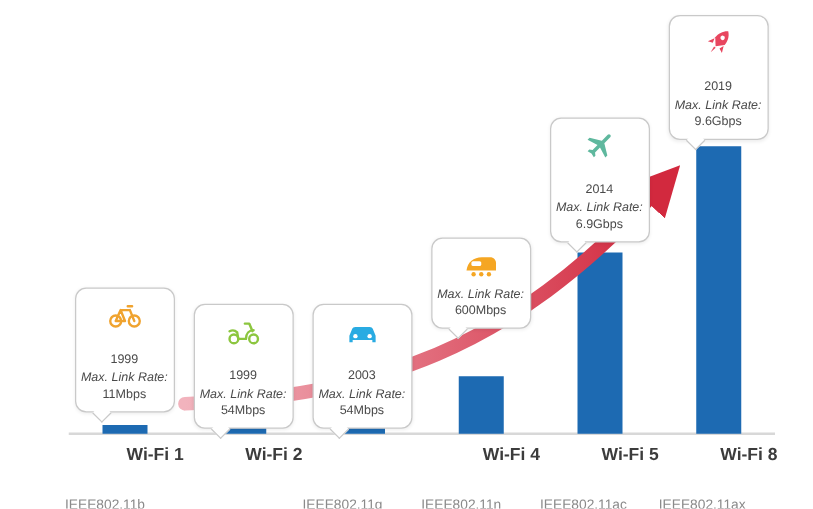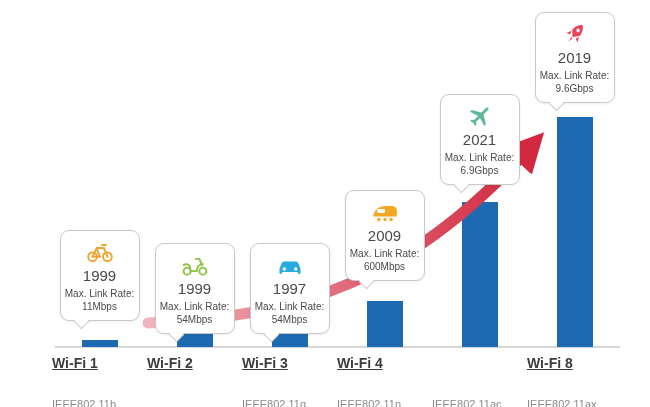--- a/index.html
+++ b/index.html
@@ -10,36 +10,36 @@
   .arrow-svg { position:absolute; left:0; top:0; z-index:2; pointer-events:none; }
 
   .axis { position:absolute; left:55px; top:346px; width:565px; height:2px; }
 
   .columns { position:absolute; left:52px; top:0; width:570px; height:100%; display:flex; }
   .col { position:relative; width:95px; height:100%; }
 
   .bar { position:absolute; bottom:60px; left:50%; transform:translateX(-50%);
          width:36px; z-index:1; }
 
-  .xlabel { position:absolute; top:355px; width:100%; text-align:left;
-            font-size:14px; font-weight:bold; color:#3c3c3c;text-decoration:underline; }
+  .xlabel { position:absolute; top:355px; width:100%; text-align:right;
+            font-size:14px; font-weight:bold; color:#3c3c3c; }
   .sublabel { position:absolute; top:398px; width:100%; text-align:left;
               font-size:11px; color:#8a8a8a; }
 
   .bubble { position:absolute; left:50%; transform:translateX(-50%); width:80px;
             background:#fff; border:1px solid #c9c9c9; border-radius:9px;
             z-index:4; text-align:center; padding:7px 2px 8px;
             box-shadow:0 1px 3px rgba(0,0,0,.07); }
   .tail { position:absolute; left:15px; bottom:-6.5px; width:11px; height:11px;
           background:#fff; border-right:1px solid #c9c9c9; border-bottom:1px solid #c9c9c9;
           transform:rotate(45deg); }
   .icon { display:block; height:28px; line-height:0; }
   .icon svg { width:28px; height:28px; display:inline-block; }
-  .year   { font-size:15px; color:#4a4a4a; margin-top:1px; }
-  .rlabel { font-size:10px; color:#4a4a4a; margin-top:4px; white-space:nowrap; }
+  .year   { font-size:10px; color:#4a4a4a; margin-top:16px; }
+  .rlabel { font-size:10px; color:#4a4a4a; margin-top:4px; white-space:nowrap;font-style:italic; }
   .rate   { font-size:10px; color:#4a4a4a; margin-top:2px; white-space:nowrap; }
 </style>
 </head>
 <body>
 
 <div class="stage">
 
   <svg class="arrow-svg" width="650" height="407" viewBox="0 0 650 407">
     <defs>
       <linearGradient id="ag" x1="0" y1="0" x2="1" y2="0">
@@ -100,66 +100,65 @@
 
     <div class="col">
       <div class="bubble" style="top: 243px;">
         <span class="icon" style="color: rgb(41, 171, 226);">
           <svg viewBox="0 0 32 32">
               <path fill="currentColor" d="M4 20 l2.5-6 c.5-1.2 1.5-2 3-2 h13 c1.5 0 2.5.8 3 2 l2.5 6 v6 h-3 v-2 H7 v2 H4 z"></path>
               <circle cx="9.5" cy="20.5" r="2" fill="#fff"></circle>
               <circle cx="22.5" cy="20.5" r="2" fill="#fff"></circle>
             </svg>
         </span>
-        <div class="year">1997</div>
+        <div class="year">2003</div>
         <div class="rlabel">Max. Link Rate:</div>
         <div class="rate">54Mbps</div>
         <i class="tail"></i>
       </div>
       <div class="bar" style="height: 14px; background-color: rgb(29, 106, 178);"></div>
-      <div class="xlabel">Wi-Fi 3</div>
       <div class="sublabel">IEEE802.11g</div>
     </div>
 
     <div class="col">
       <div class="bubble" style="top: 190px;">
         <span class="icon" style="color: rgb(245, 166, 35);">
           <svg viewBox="0 0 32 32">
               <path fill="currentColor" d="M2.5 21 C3.5 13.5 9 9 16.5 9 h7.5 c3.5 0 5.5 2.5 5.5 5.5 V21 z"></path>
               <rect x="7" y="12.5" width="9" height="4.5" rx="1.5" fill="#fff"></rect>
               <g fill="currentColor">
                 <circle cx="9" cy="24.5" r="2"></circle>
                 <circle cx="16" cy="24.5" r="2"></circle>
                 <circle cx="23" cy="24.5" r="2"></circle>
               </g>
             </svg>
         </span>
-        <div class="year">2009</div>
         <div class="rlabel">Max. Link Rate:</div>
         <div class="rate">600Mbps</div>
         <i class="tail"></i>
       </div>
       <div class="bar" style="height: 46px; background-color: rgb(29, 106, 178);"></div>
       <div class="xlabel">Wi-Fi 4</div>
       <div class="sublabel">IEEE802.11n</div>
     </div>
 
     <div class="col">
       <div class="bubble" style="top: 94px;">
         <span class="icon" style="color: rgb(95, 184, 158);">
           <svg viewBox="0 0 32 32">
               <path fill="currentColor" transform="rotate(45 16 16)" d="M16 2.8 c.9 0 1.6.7 1.6 1.6 V12 l9.9 6 v2.6 l-9.9-3 V24 l2.4 1.9 V28 L16 27 l-4 1 v-2.1 L14.4 24 v-6.4 l-9.9 3 V18 l9.9-6 V4.4 c0-.9.7-1.6 1.6-1.6 z"></path>
             </svg>
         </span>
-        <div class="year">2021</div>
+        <div class="year">2014</div>
         <div class="rlabel">Max. Link Rate:</div>
         <div class="rate">6.9Gbps</div>
         <i class="tail"></i>
       </div>
       <div class="bar" style="height: 145px; background-color: rgb(29, 106, 178);"></div>
+      <div class="xlabel">Wi-Fi 5</div>
       <div class="sublabel">IEEE802.11ac</div>
     </div>
 
     <div class="col">
       <div class="bubble" style="top: 12px;">
         <span class="icon" style="color: rgb(232, 70, 95);">
           <svg viewBox="0 0 32 32">
               <g transform="rotate(40 16 16)" fill="currentColor">
                 <path d="M16 2.5 c3.8 2.8 5.6 7.3 5.6 11.8 L16 20.5 l-5.6-6.2 C10.4 9.8 12.2 5.3 16 2.5 z"></path>
                 <circle cx="16" cy="10.5" r="2" fill="#fff"></circle>

